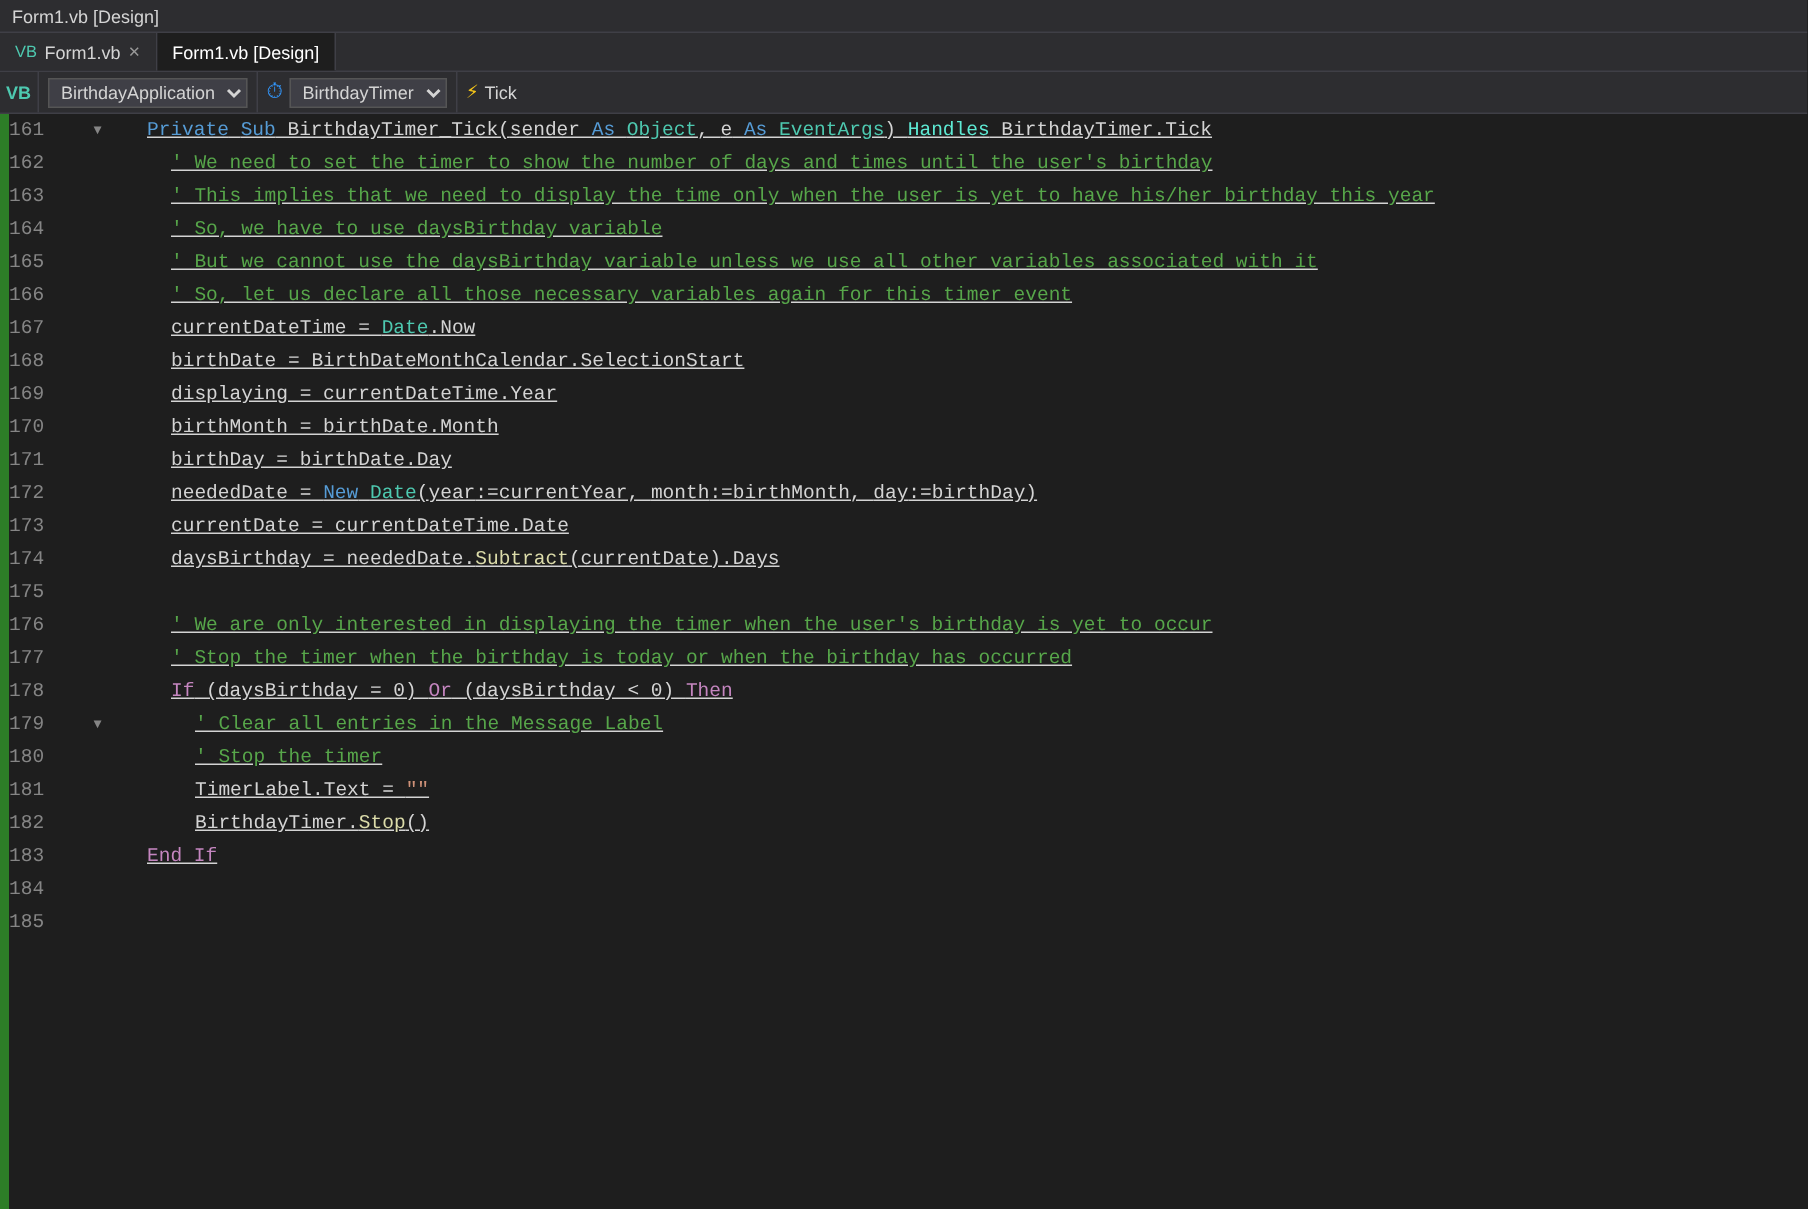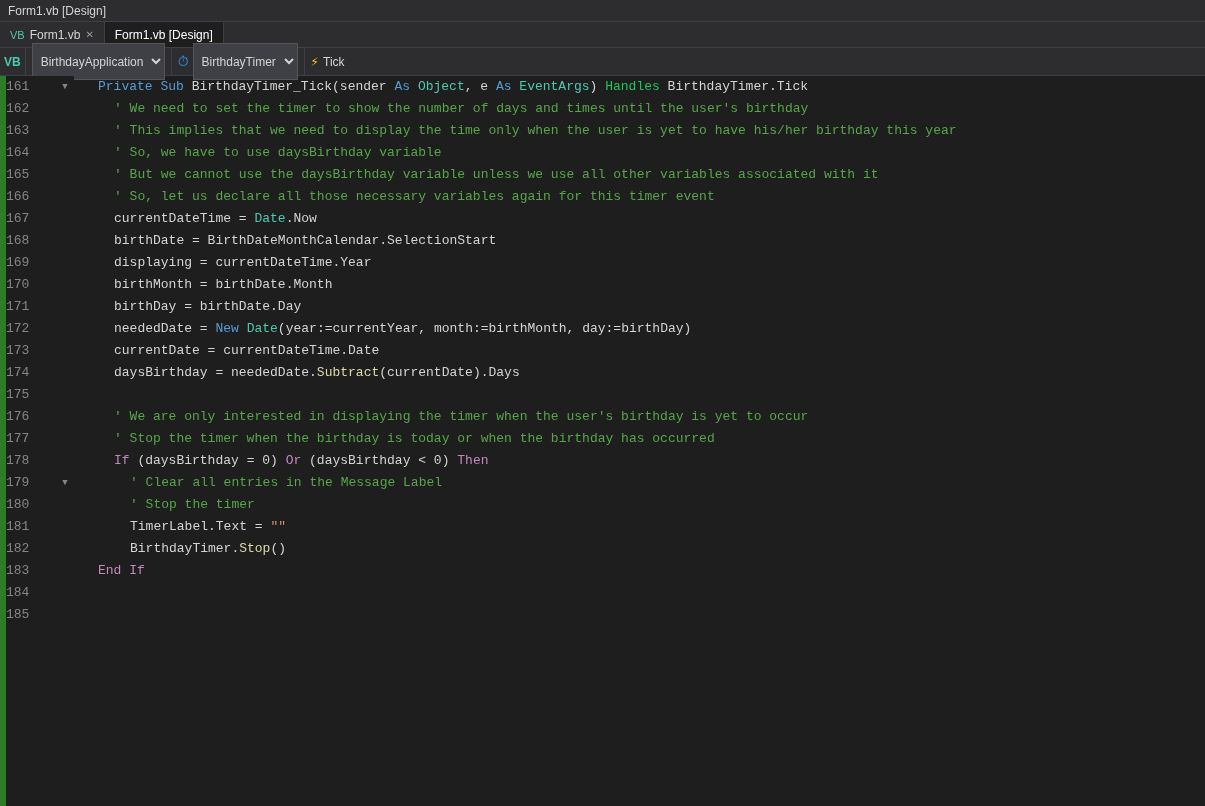--- a/index.html
+++ b/index.html
@@ -70,21 +70,21 @@
       padding: 0 6px;
       gap: 4px;
       border-right: 1px solid #3f3f46;
     }
     .dropdown-select {
       background: #3f3f46;
       border: 1px solid #555;
       color: #d4d4d4;
       font-size: 12px;
       font-family: 'Segoe UI', sans-serif;
-      height: 37px;
+      height: 20px;
       padding: 0 4px;
       outline: none;
       cursor: pointer;
     }
     .event-section {
       display: flex;
       align-items: center;
       padding: 0 6px;
       gap: 4px;
       height: 100%;
@@ -149,32 +149,33 @@
       overflow: hidden;
       padding-left: 8px;
     }
     .code-line {
       height: 22px;
       line-height: 22px;
       white-space: pre;
       font-size: 13px;
       flex-shrink: 0;
       display: flex;
+      text-decoration: underline;
     }
     
     .kw { color: #569cd6; } 
     .kw2 { color: #c586c0; } 
     .kw3 { color: #4ec9b0; } 
     .kw4 { color: #dcdcaa; } 
     .str { color: #ce9178; } 
     .comment { color: #57a64a; } 
     .plain { color: #d4d4d4; }
     .id { color: #d4d4d4; }
     .date-kw { color: #4ec9b0; }
-    .handles { color: #22c55e; }
+    .handles { color: #5eead4; }
   </style>
 </head>
 <body>
 
 <div class="title-bar">
   <span style="color:#d4d4d4; font-size:12px; font-family:'Segoe UI',sans-serif;">Form1.vb [Design]</span>
 </div>
 
 <div class="tab-bar">
   <div class="tab">

